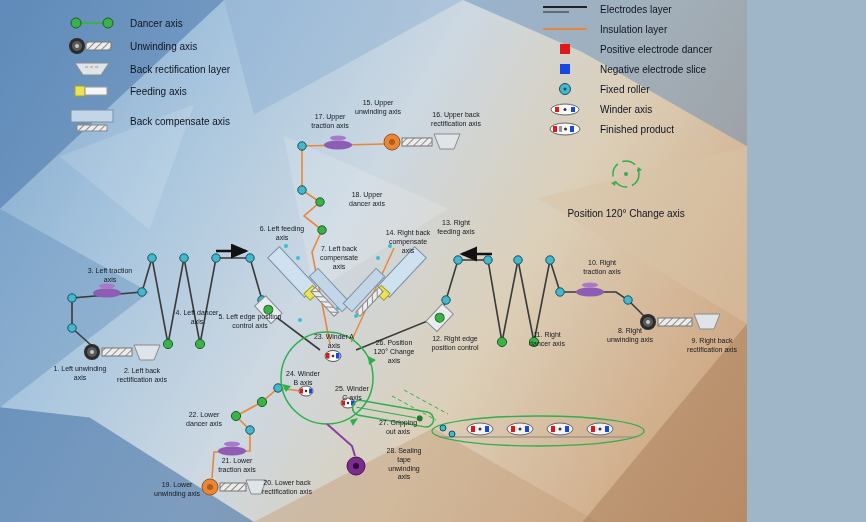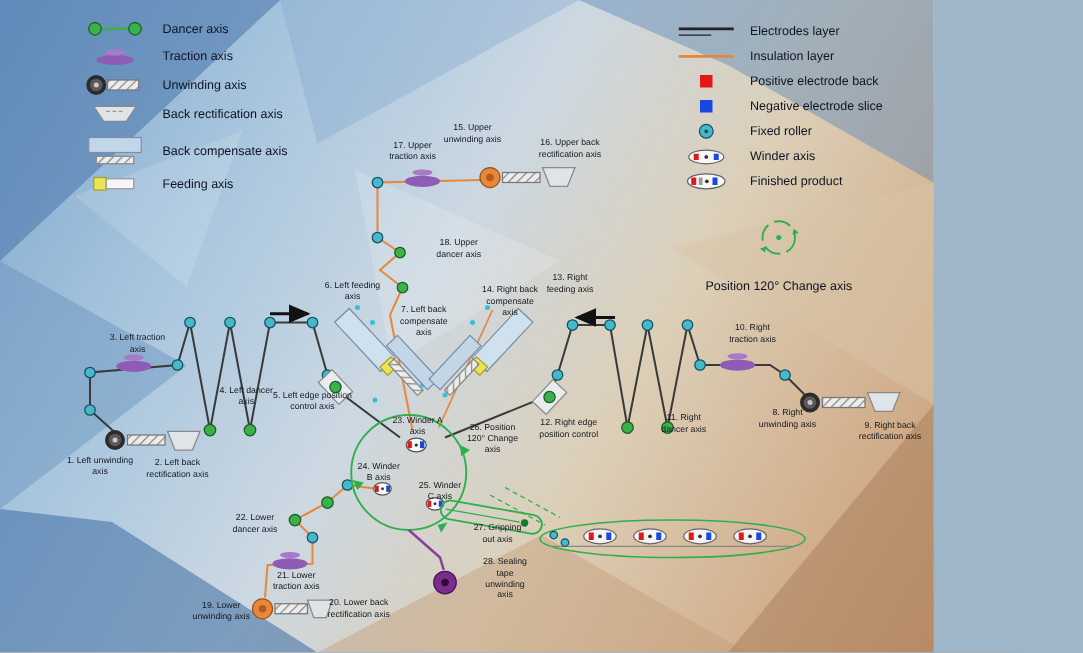--- a/index.html
+++ b/index.html
@@ -5,21 +5,21 @@
   html,body{margin:0;padding:0;background:#9fb6c9;}
   .stage{
     position:relative;width:747px;height:522px;overflow:hidden;
     font-family:Liberation Sans, sans-serif;
     background:linear-gradient(120deg,#7ea7cd 0%,#a9c6de 25%,#ccd8e2 45%,#dccfb8 65%,#d2b08e 85%,#c69a74 100%);
   }
   .facet{position:absolute;inset:0;pointer-events:none;}
   svg.scene{position:absolute;left:0;top:0;width:866px;height:522px;z-index:2;}
   .legend{position:absolute;z-index:5;display:flex;flex-direction:column;}
   .legend-left{left:62px;top:14px;gap:4px;}
-  .legend-right{left:540px;top:16px;gap:2px;}
+  .legend-right{left:540px;top:0;gap:2px;}
   .lrow{display:flex;align-items:center;gap:8px;min-height:18px;}
   .lrow .licon{width:60px;display:flex;justify-content:center;align-items:center;flex:0 0 60px;}
   .legend-right .lrow .licon{width:52px;flex:0 0 52px;}
   .llabel{font-size:10px;color:#0e1320;font-weight:500;white-space:nowrap;}
   .mt8{margin-top:8px;flex-direction:column;} .mt4{margin-top:4px;}
   .dlabel{
     position:absolute;z-index:6;transform:translate(-50%,-50%);
     font-size:7px;line-height:1.25;text-align:center;color:#15181f;pointer-events:none;
   }
 </style>
@@ -260,65 +260,56 @@
         <svg width="54" height="18">
             <line x1="10" y1="9" x2="44" y2="9" stroke="#3cb049" stroke-width="2"></line>
             <circle cx="11" cy="9" r="5" fill="#3cb049" stroke="#1a5e24"></circle>
             <circle cx="43" cy="9" r="5" fill="#3cb049" stroke="#1a5e24"></circle>
           </svg>
       </span>
       <span class="llabel">Dancer axis</span>
     </div>
     <div class="lrow">
       <span class="licon">
-        <svg width="54" height="16">
-            <ellipse cx="27" cy="11" rx="15" ry="4" fill="#8e5bb5"></ellipse>
-            <ellipse cx="27" cy="5" rx="8" ry="2.5" fill="#a879c9"></ellipse>
-          </svg>
-      </span>
-      <span class="llabel">Traction axis</span>
-    </div>
-    <div class="lrow">
-      <span class="licon">
         <svg width="54" height="20">
             <circle cx="12" cy="10" r="8" fill="#2b2b2b"></circle>
             <circle cx="12" cy="10" r="5" fill="#5a5a5a"></circle>
             <circle cx="12" cy="10" r="2" fill="#c8c8c8"></circle>
             <rect x="21" y="6" width="25" height="8" fill="url(#hatch)" stroke="#777"></rect>
           </svg>
       </span>
       <span class="llabel">Unwinding axis</span>
     </div>
     <div class="lrow">
       <span class="licon">
         <svg width="54" height="18">
             <polygon points="10,3 44,3 36,15 18,15" fill="#dfe4e8" stroke="#8a8a8a"></polygon>
             <line x1="20" y1="7" x2="34" y2="7" stroke="#999" stroke-dasharray="3 2"></line>
           </svg>
       </span>
-      <span class="llabel">Back rectification axis</span>
+      <span class="llabel">Back rectification layer</span>
+    </div>
+    <div class="lrow">
+      <span class="licon">
+        <svg width="54" height="16">
+            <rect x="10" y="3" width="10" height="10" fill="#e8e357" stroke="#a8a020"></rect>
+            <rect x="20" y="4" width="22" height="8" fill="#f5f5f5" stroke="#999"></rect>
+          </svg>
+      </span>
+      <span class="llabel">Feeding axis</span>
     </div>
     <div class="lrow mt4">
       <span class="licon">
         <svg width="54" height="26">
             <rect x="6" y="2" width="42" height="12" fill="#c3d6e8" stroke="#7a90a8"></rect>
             <rect x="12" y="17" width="30" height="6" fill="url(#hatch)" stroke="#888"></rect>
           </svg>
       </span>
       <span class="llabel">Back compensate axis</span>
     </div>
-    <div class="lrow">
-      <span class="licon">
-        <svg width="54" height="16">
-            <rect x="10" y="3" width="10" height="10" fill="#e8e357" stroke="#a8a020"></rect>
-            <rect x="20" y="4" width="22" height="8" fill="#f5f5f5" stroke="#999"></rect>
-          </svg>
-      </span>
-      <span class="llabel">Feeding axis</span>
-    </div>
   </div>
 
   <div class="legend legend-right">
     <div class="lrow">
       <span class="licon">
         <svg width="50" height="12">
             <line x1="2" y1="4" x2="46" y2="4" stroke="#222" stroke-width="2.2"></line>
             <line x1="2" y1="9" x2="28" y2="9" stroke="#222" stroke-width="1"></line>
           </svg>
       </span>
@@ -331,21 +322,21 @@
           </svg>
       </span>
       <span class="llabel">Insulation layer</span>
     </div>
     <div class="lrow">
       <span class="licon">
         <svg width="50" height="12">
             <rect x="19" y="1" width="10" height="10" fill="#e01818"></rect>
           </svg>
       </span>
-      <span class="llabel">Positive electrode back</span>
+      <span class="llabel">Positive electrode dancer</span>
     </div>
     <div class="lrow">
       <span class="licon">
         <svg width="50" height="12">
             <rect x="19" y="1" width="10" height="10" fill="#1848e0"></rect>
           </svg>
       </span>
       <span class="llabel">Negative electrode slice</span>
     </div>
     <div class="lrow">

